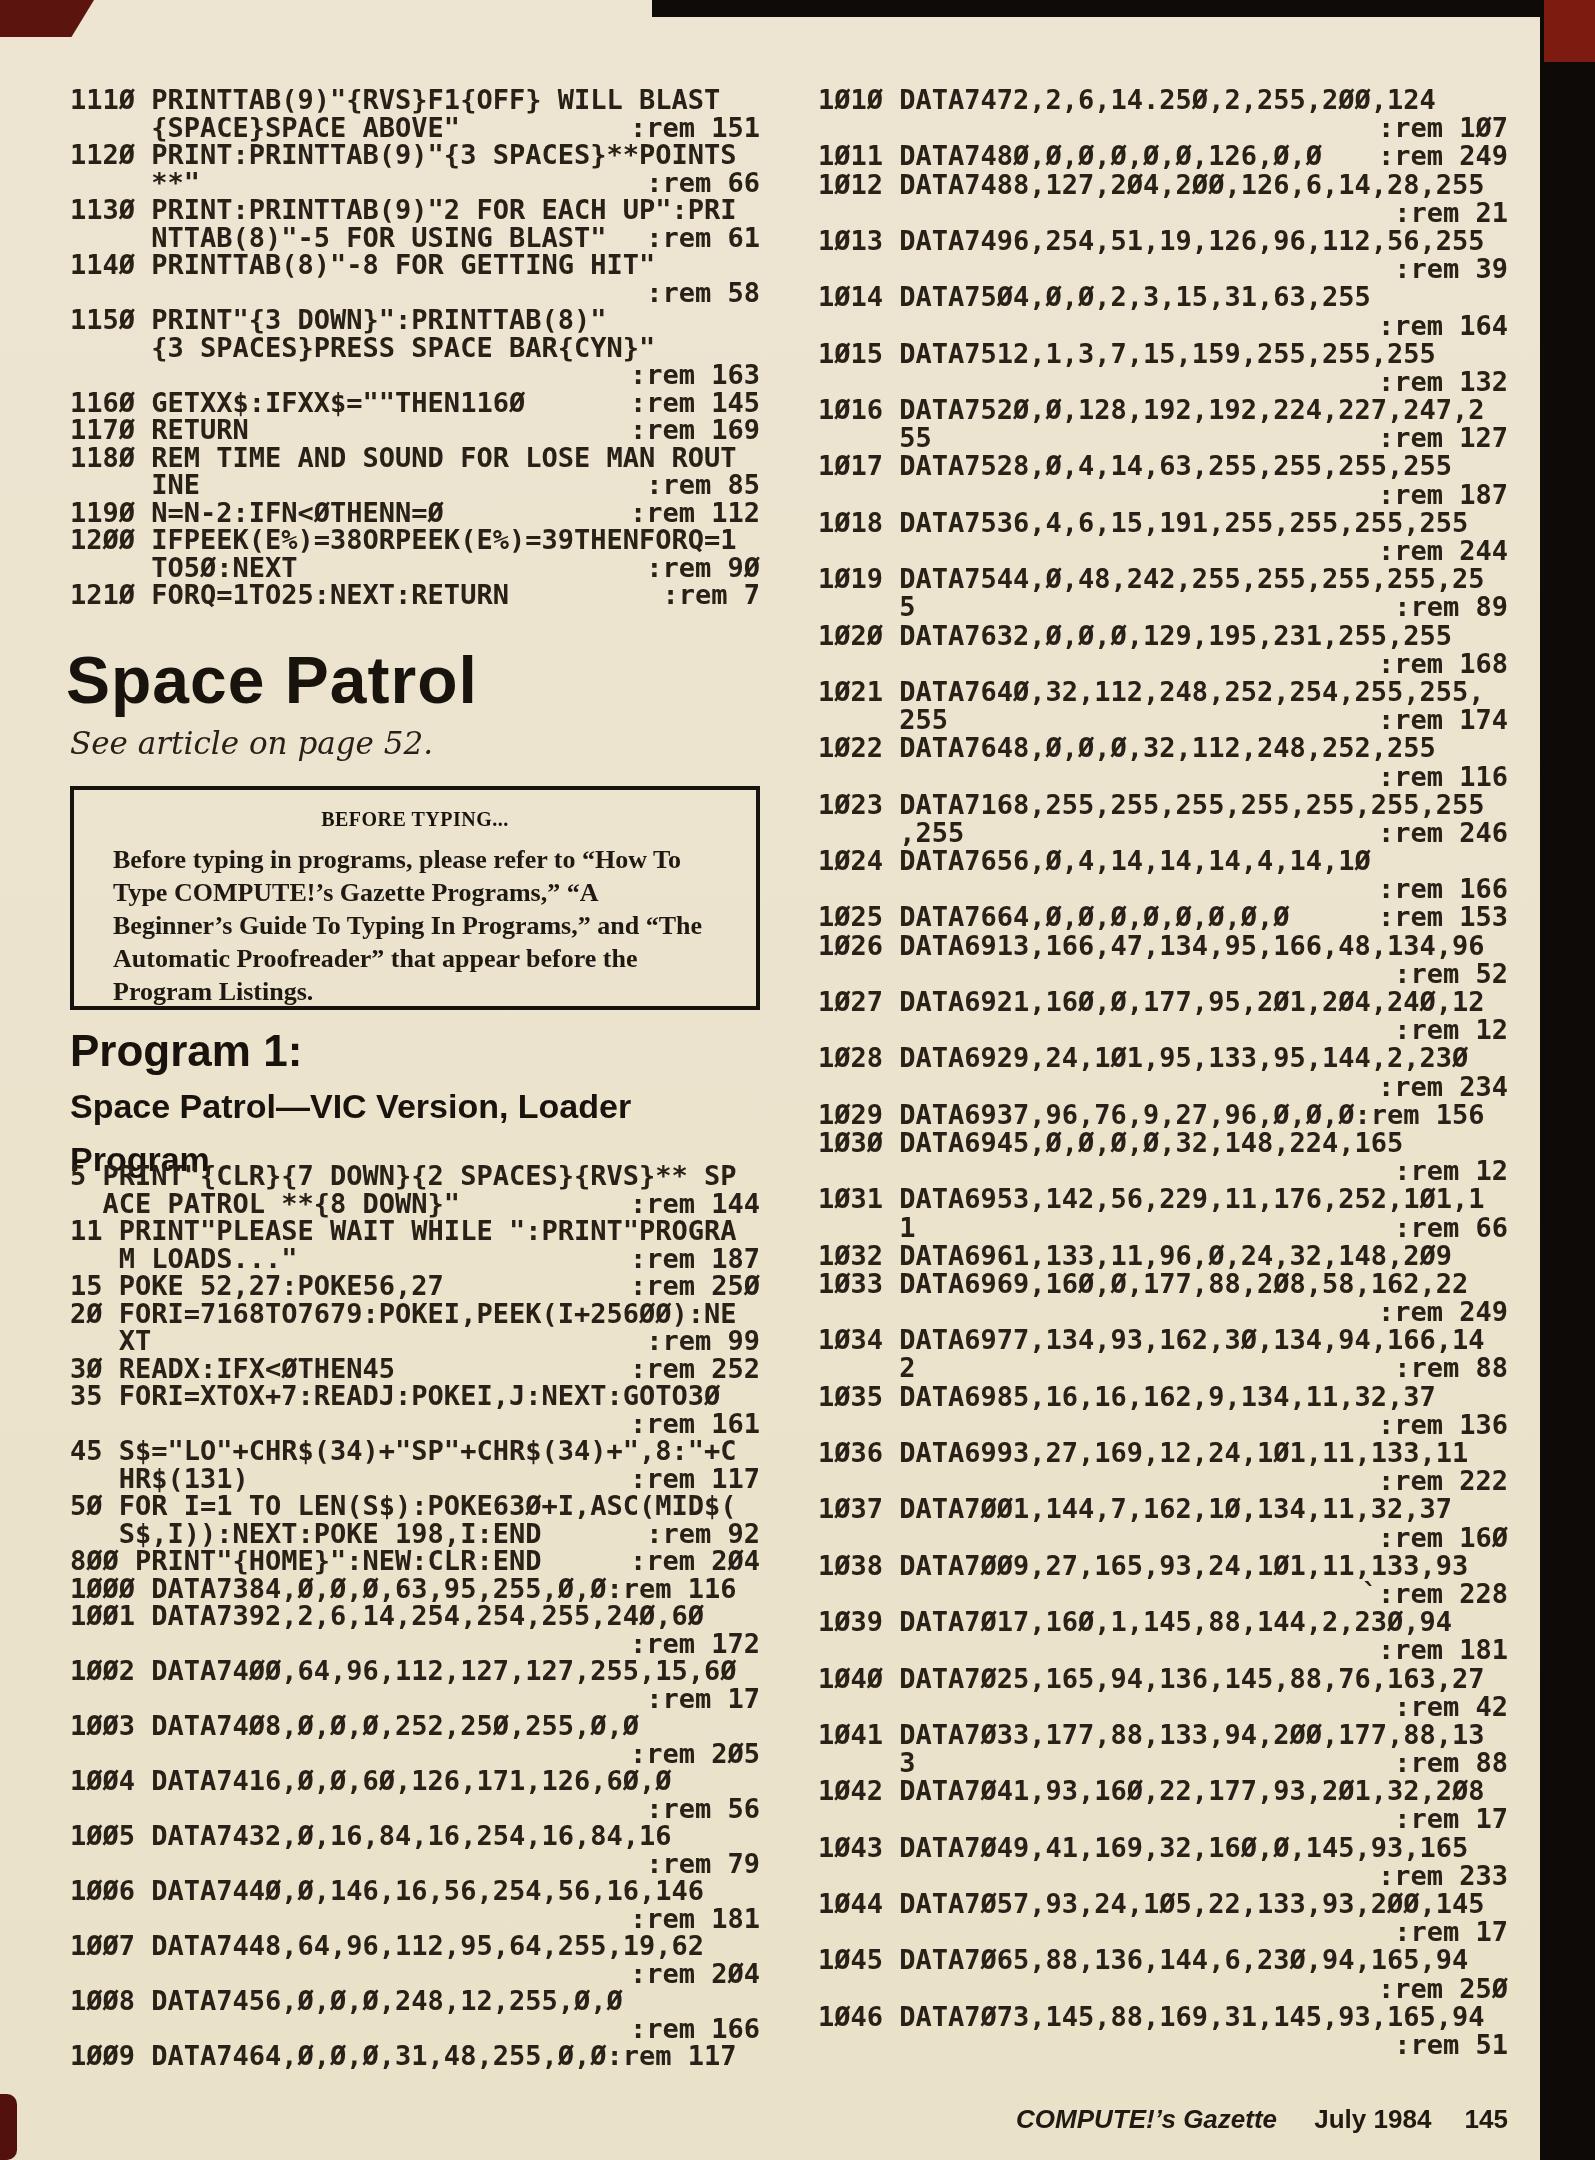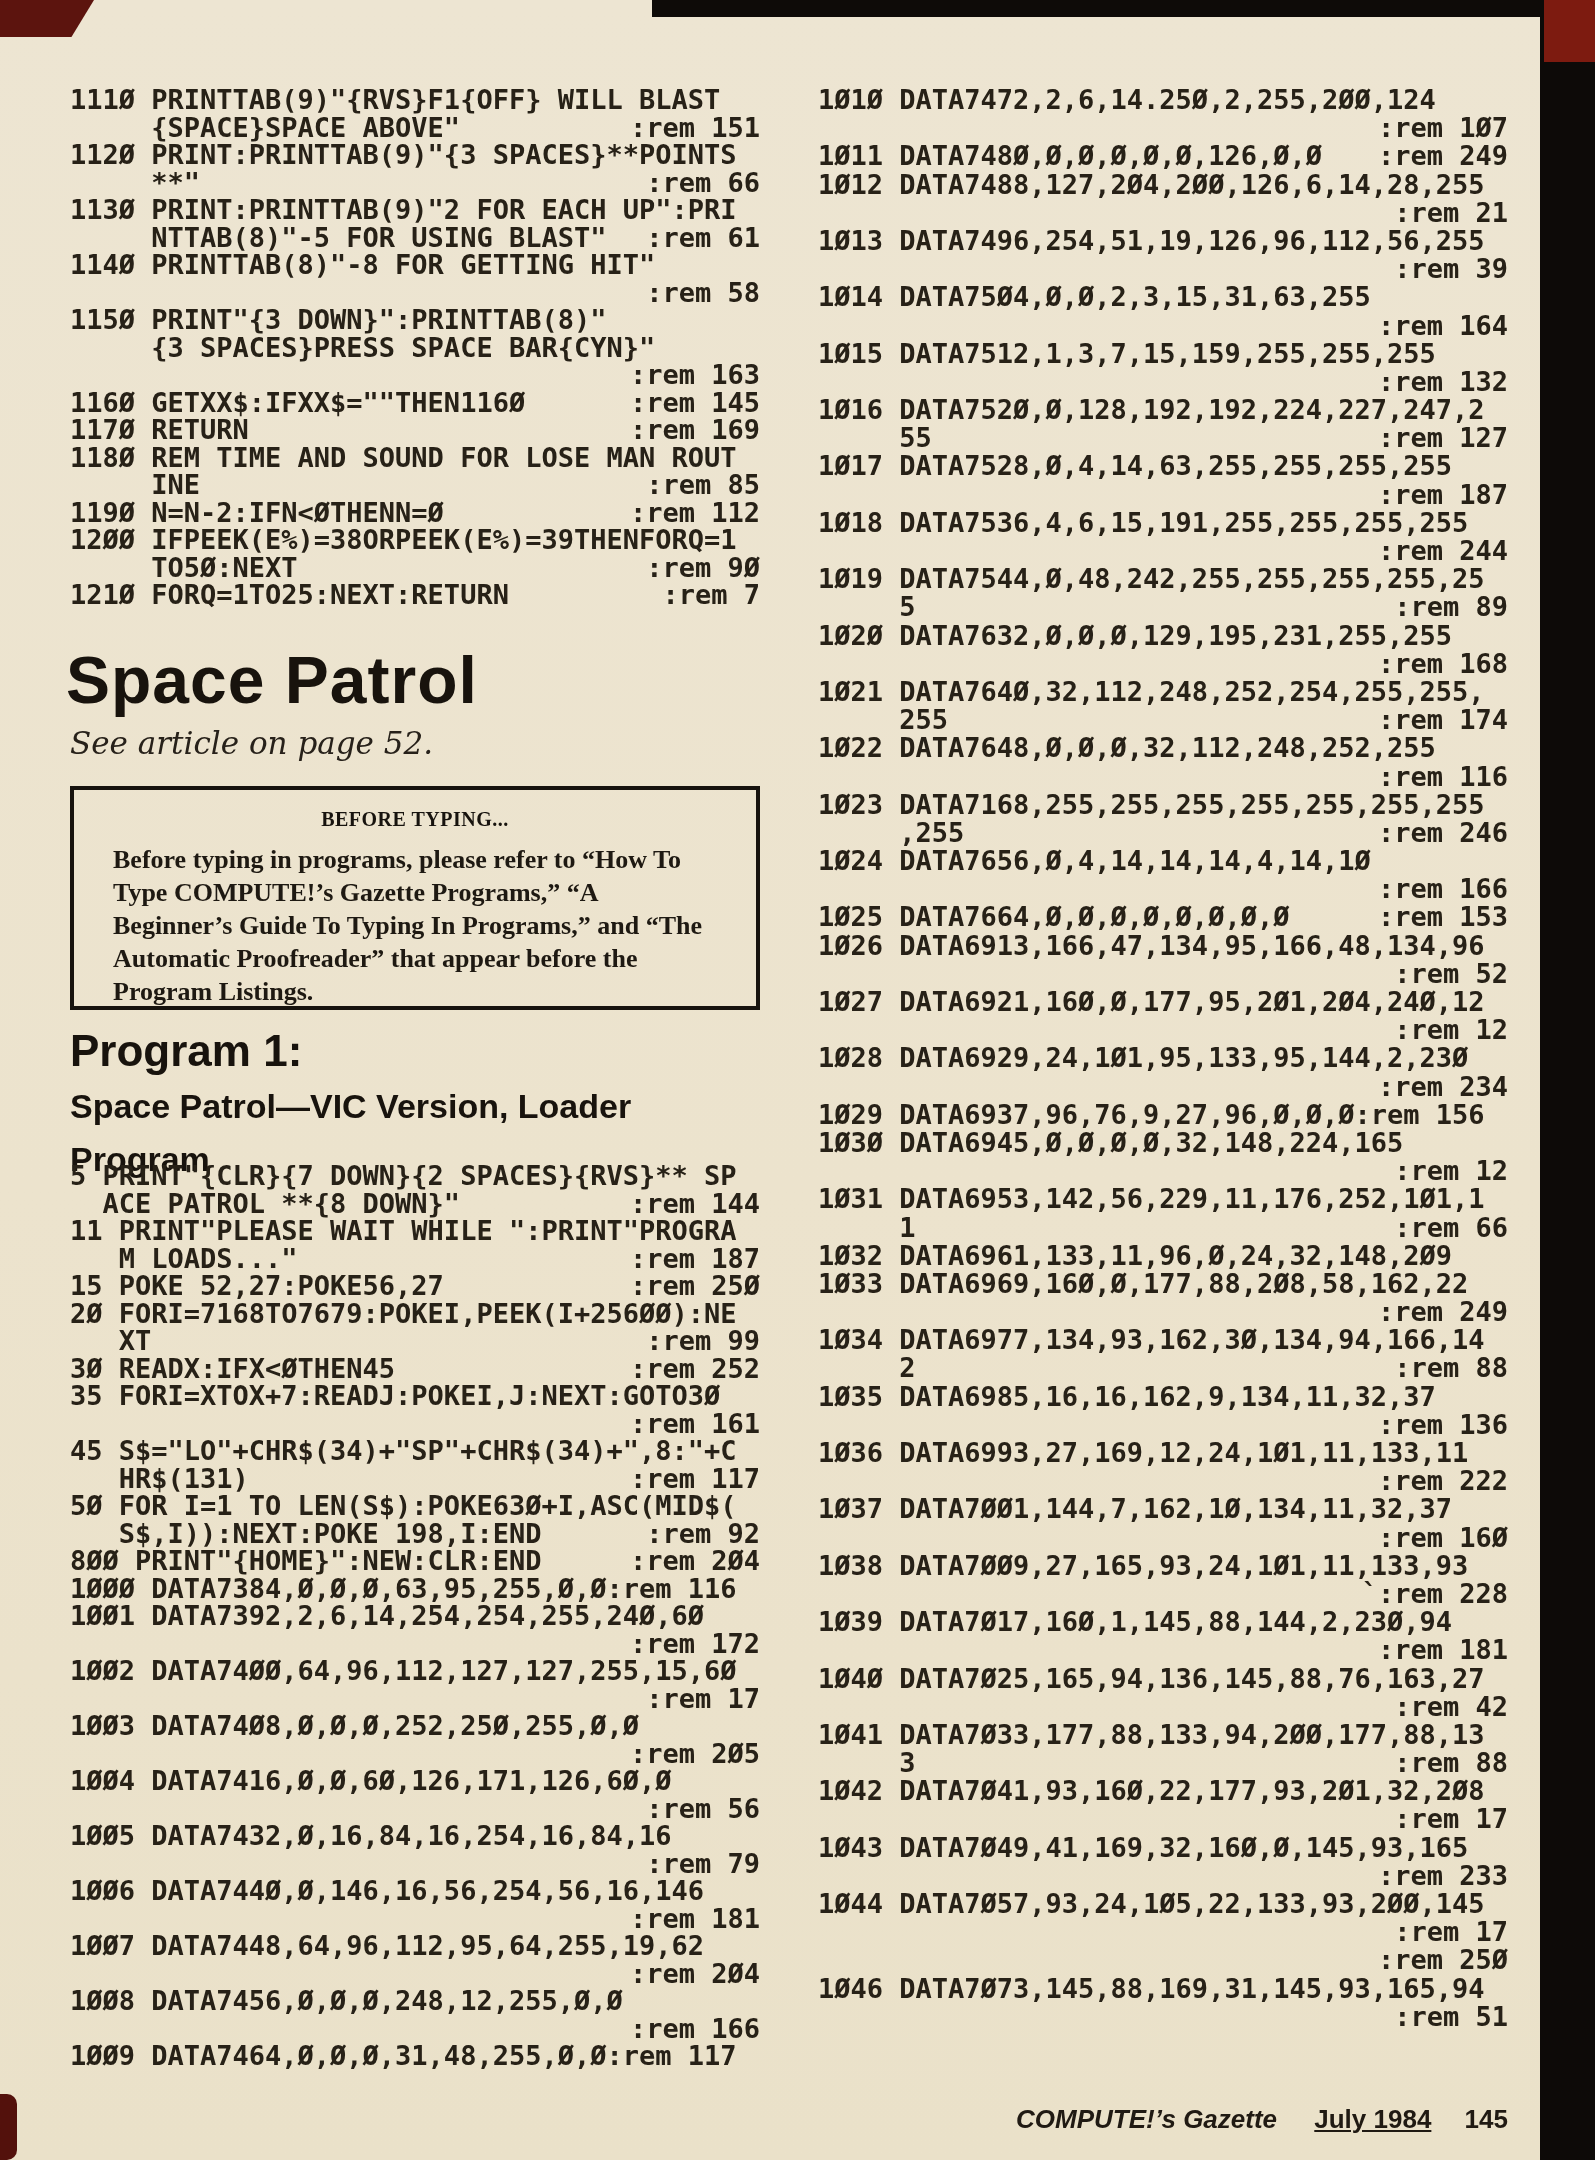--- a/index.html
+++ b/index.html
@@ -69,21 +69,21 @@
     position:absolute;left:70px;top:1080px;width:660px;
     font-family:"Liberation Sans",sans-serif;font-weight:700;
     font-size:34px;line-height:53px;color:#18130d;
   }
   .page-footer{
     position:absolute;left:818px;top:2104px;width:690px;
     text-align:right;font-size:26px;color:#201a13;
     font-family:"Liberation Sans",sans-serif;
   }
   .f-mag{font-style:italic;font-weight:700;}
-  .f-issue{margin-left:30px;font-weight:700;text-decoration:underline;}
+  .f-issue{margin-left:30px;font-weight:700;}
   .f-page{margin-left:26px;font-weight:700;}
 </style>
 </head>
 <body>
 
 <div class="page">
 
   <div id="top-listing" class="listing">
       <div class="crow">
         <span class="cl">111Ø PRINTTAB(9)"{RVS}F1{OFF} WILL BLAST</span>
@@ -568,20 +568,24 @@
         <span class="cl"></span>
         <span class="cr">:rem 233</span>
       </div>
       <div class="crow">
         <span class="cl">1Ø44 DATA7Ø57,93,24,1Ø5,22,133,93,2ØØ,145</span>
         <span class="cr"></span>
       </div>
       <div class="crow">
         <span class="cl"></span>
         <span class="cr">:rem 17</span>
+      </div>
+      <div class="crow">
+        <span class="cl">1Ø45 DATA7Ø65,88,136,144,6,23Ø,94,165,94</span>
+        <span class="cr"></span>
       </div>
       <div class="crow">
         <span class="cl"></span>
         <span class="cr">:rem 25Ø</span>
       </div>
       <div class="crow">
         <span class="cl">1Ø46 DATA7Ø73,145,88,169,31,145,93,165,94</span>
         <span class="cr"></span>
       </div>
       <div class="crow">

